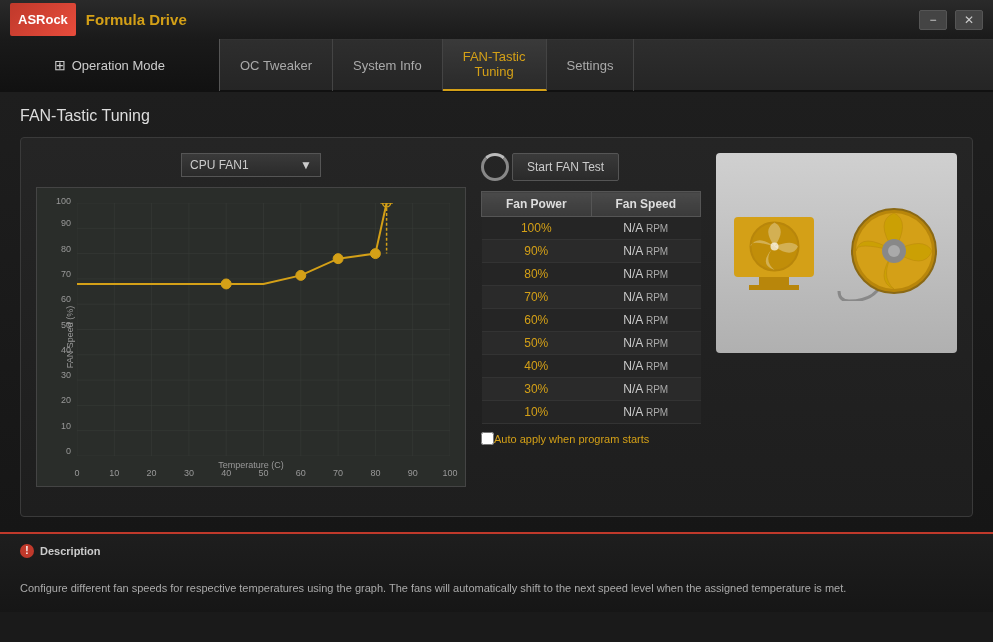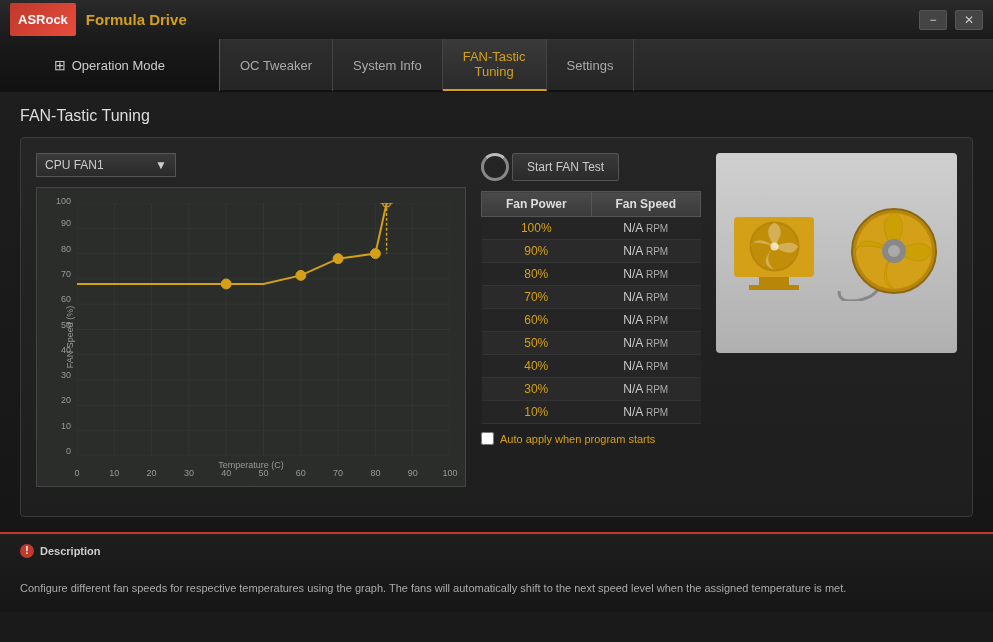--- a/index.html
+++ b/index.html
@@ -123,20 +123,21 @@
 
     
     .chart-section {
       width: 430px;
       flex-shrink: 0;
     }
     .fan-select {
       display: flex;
       align-items: center;
       margin-bottom: 10px;
+      justify-content: center;
     }
     .fan-dropdown {
       background: linear-gradient(to bottom, #3a3a3a, #2a2a2a);
       border: 1px solid #555;
       color: #ccc;
       padding: 4px 8px;
       font-size: 12px;
       cursor: pointer;
       display: flex;
       align-items: center;
@@ -225,21 +226,21 @@
       border-bottom: 1px solid #333;
       color: #ccc;
     }
     .fan-table tr:nth-child(even) td { background: #2a2a2a; }
     .fan-table tr:nth-child(odd) td { background: #252525; }
     .fan-table td:first-child { color: #d4a017; }
 
     .auto-apply-row {
       display: flex;
       align-items: center;
-      gap: 6px;
+      gap: 0;
       margin-top: 8px;
     }
     .auto-apply-row input[type="checkbox"] { margin: 0; }
     .auto-apply-label { color: #aaa; font-size: 11px; }
     .auto-apply-label span { color: #d4a017; }
 
     
     .image-section {
       flex: 1;
       display: flex;

